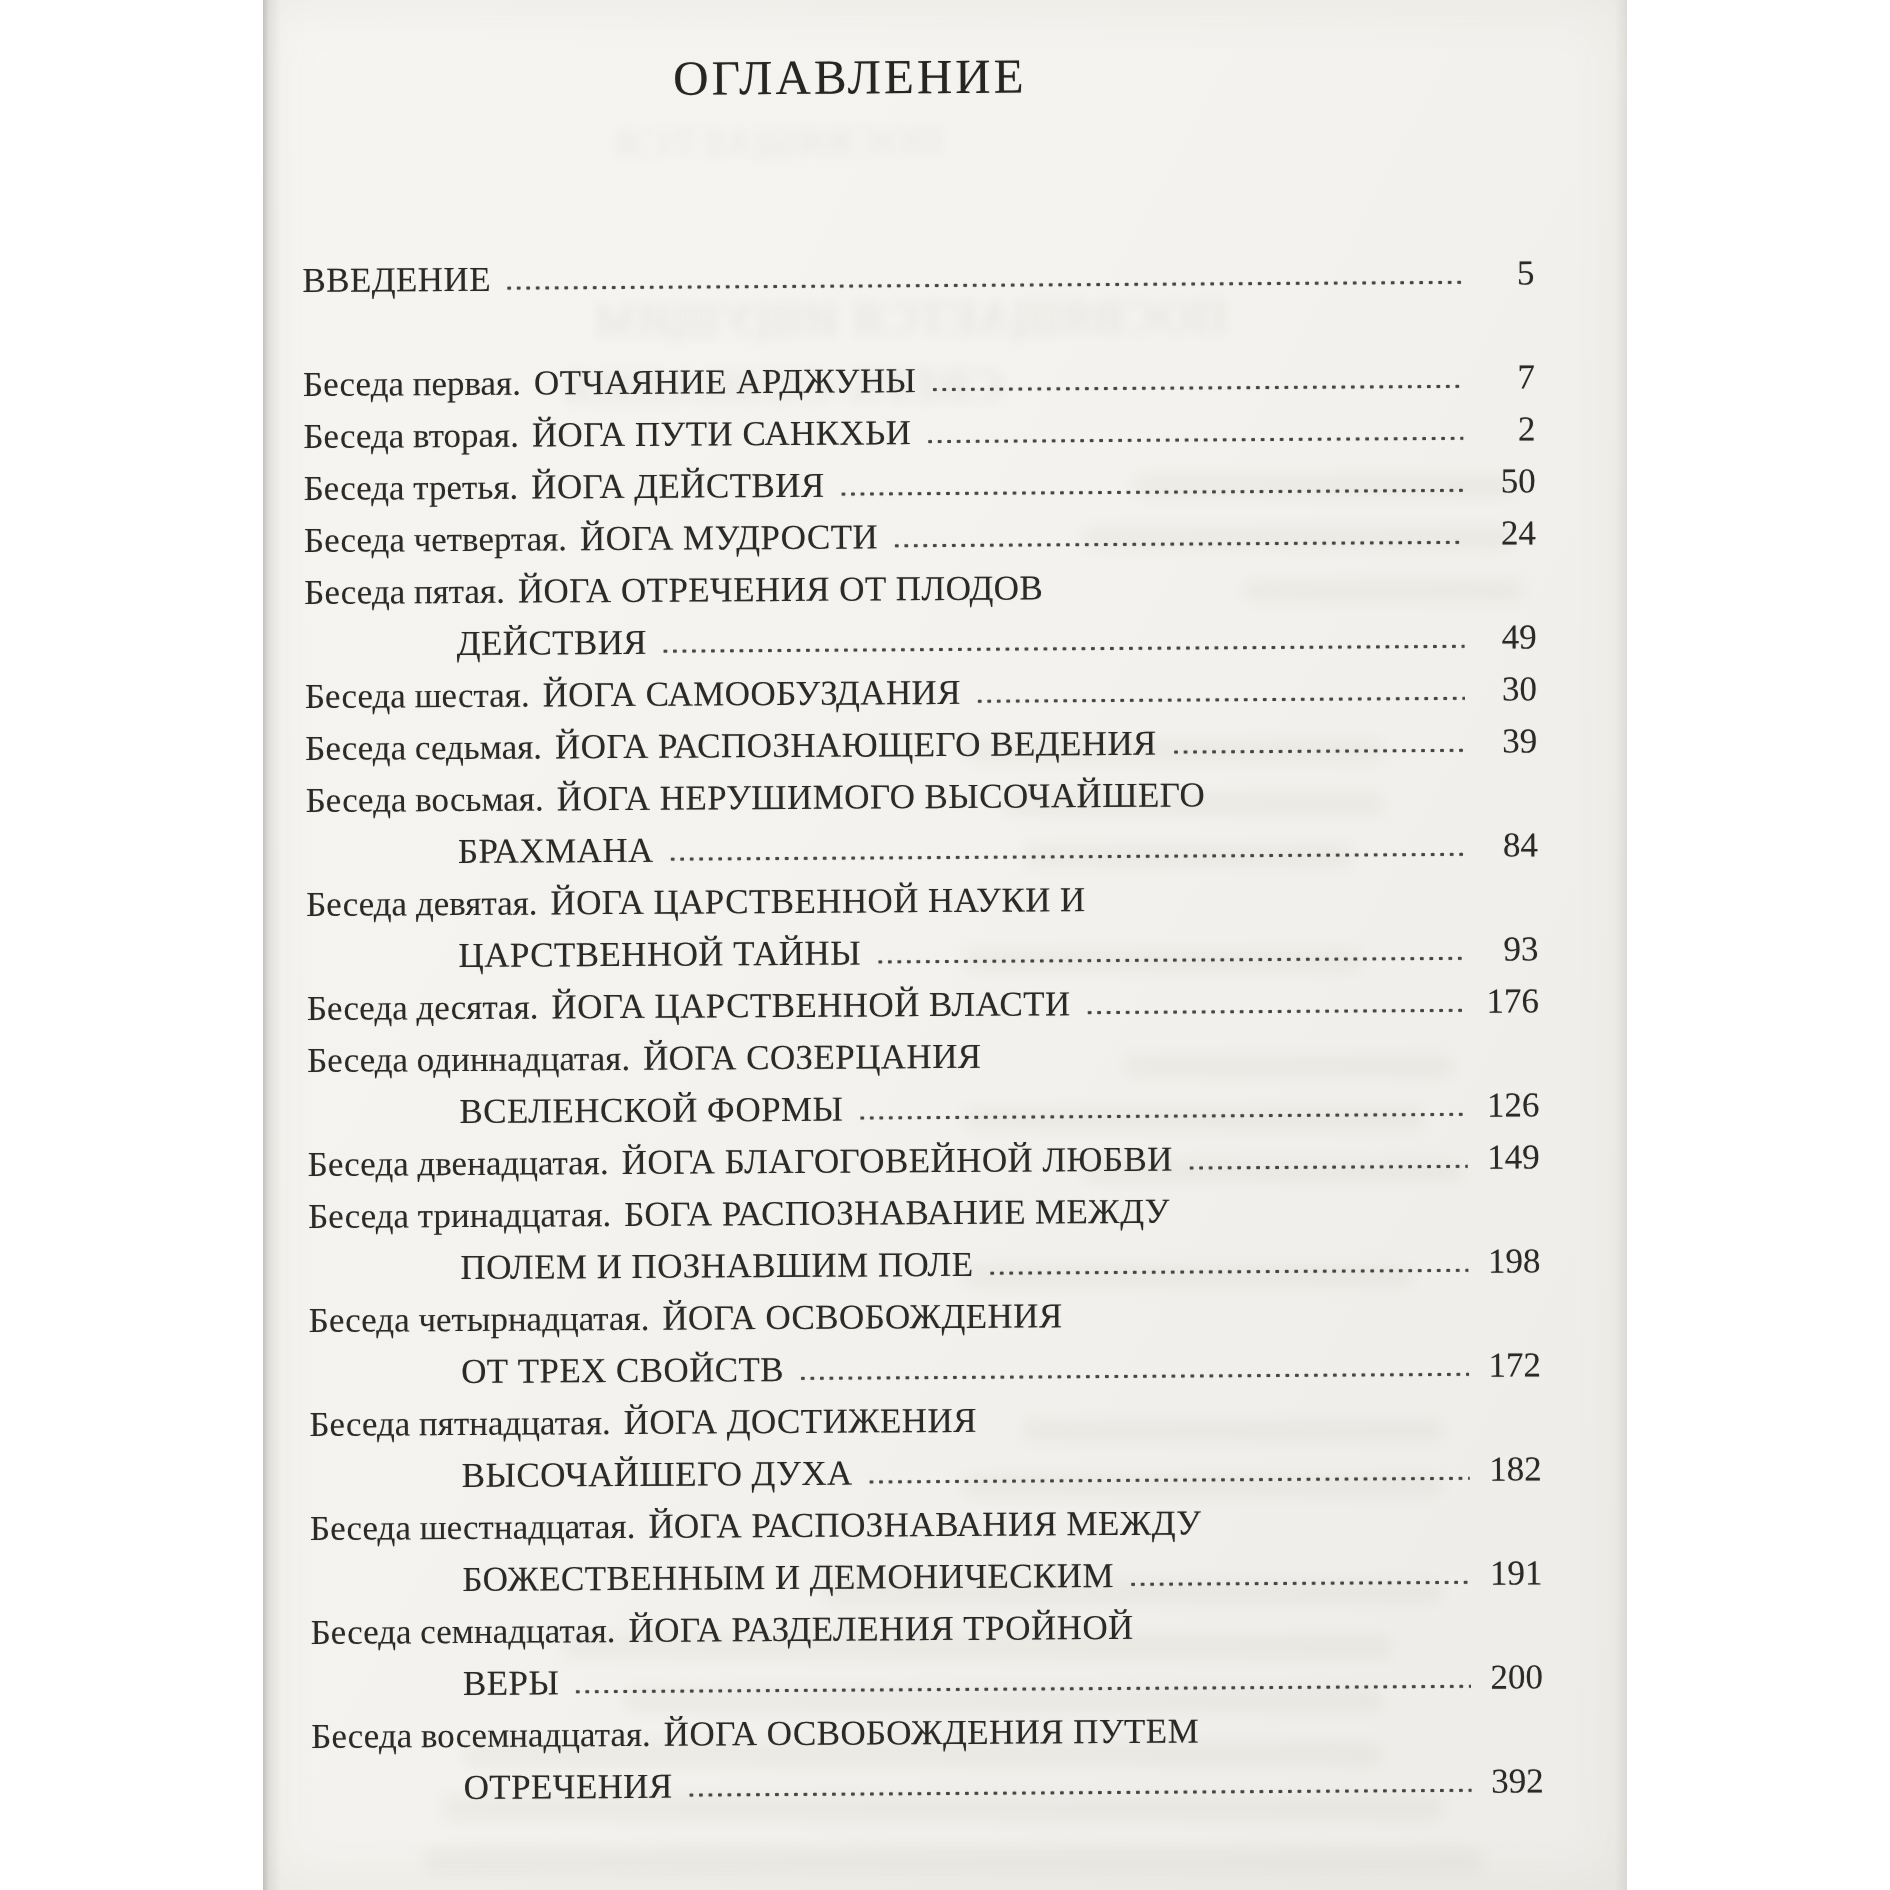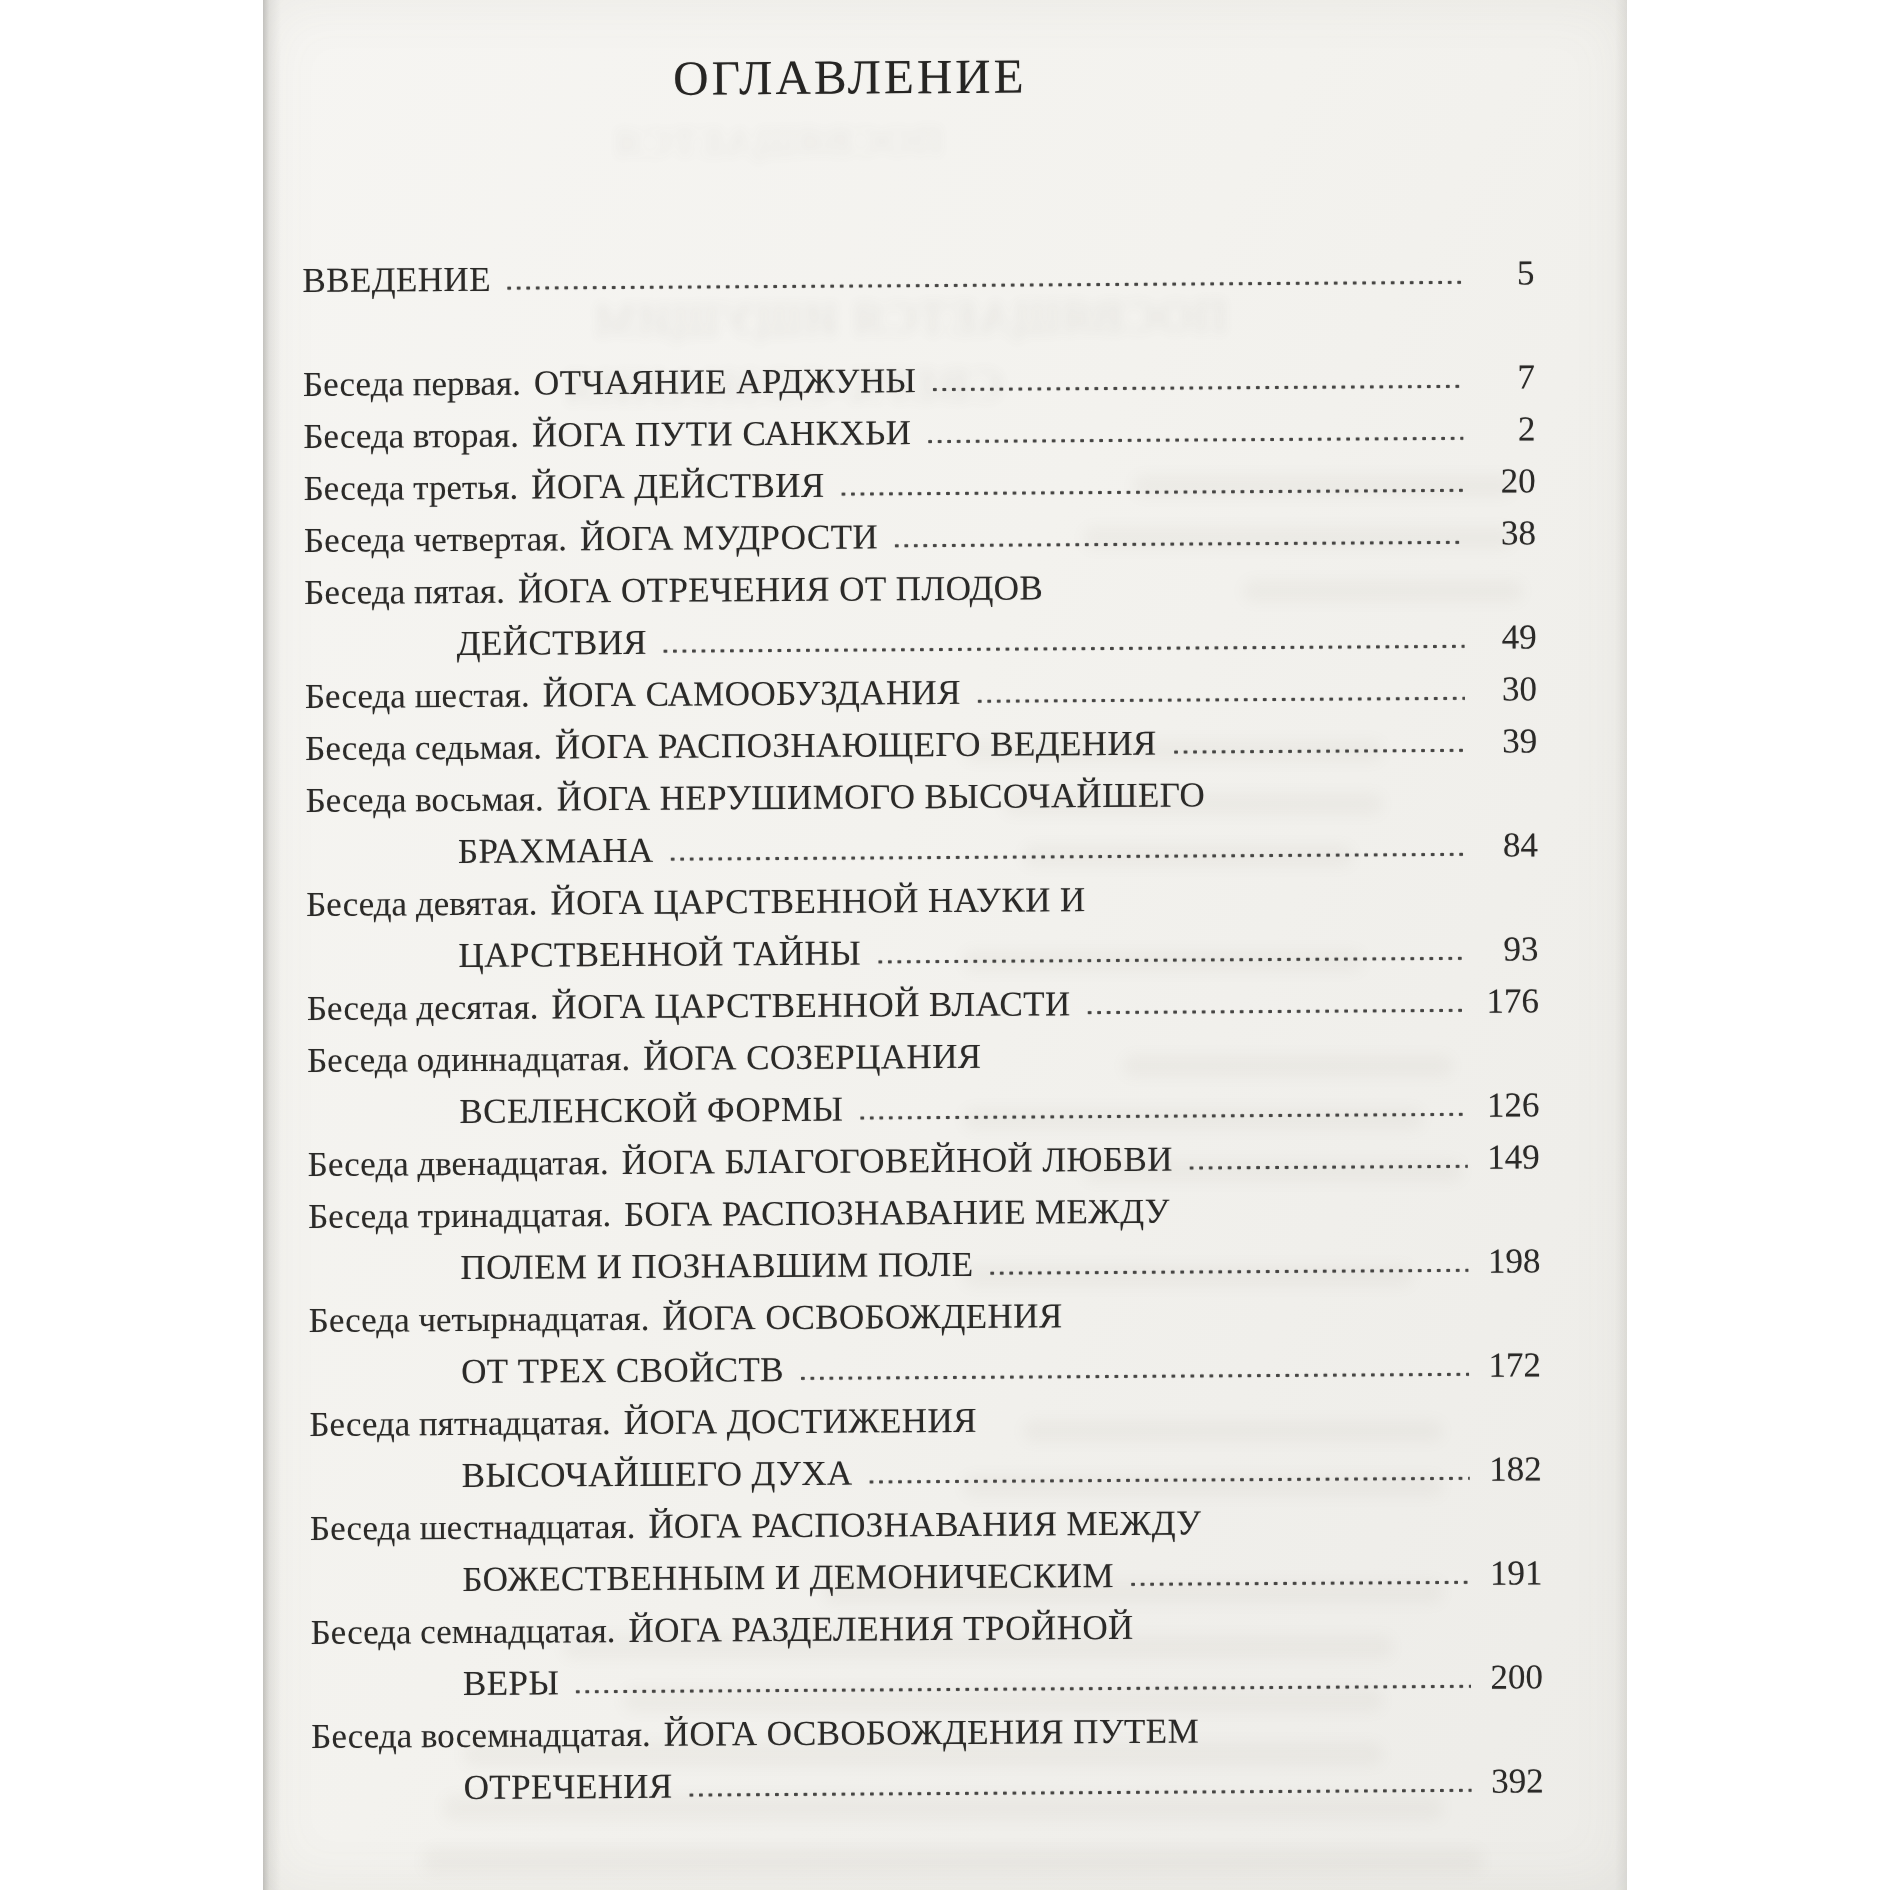--- a/index.html
+++ b/index.html
@@ -190,29 +190,29 @@
               <span class="caps">ЙОГА ПУТИ САНКХЬИ</span>
               <span class="leader"></span>
               <span class="pagenum">2</span>
             </div>
           </div>
           <div class="toc-entry">
             <div class="toc-line">
               <span class="prefix">Беседа третья.</span>
               <span class="caps">ЙОГА ДЕЙСТВИЯ</span>
               <span class="leader"></span>
-              <span class="pagenum">20</span>
+              <span class="pagenum">50</span>
             </div>
           </div>
           <div class="toc-entry">
             <div class="toc-line">
               <span class="prefix">Беседа четвертая.</span>
               <span class="caps">ЙОГА МУДРОСТИ</span>
               <span class="leader"></span>
-              <span class="pagenum">38</span>
+              <span class="pagenum">24</span>
             </div>
           </div>
           <div class="toc-entry">
             <div class="toc-line">
               <span class="prefix">Беседа пятая.</span>
               <span class="caps">ЙОГА ОТРЕЧЕНИЯ ОТ ПЛОДОВ</span>
             </div>
             <div class="toc-line">
               <span class="indent"></span>
               <span class="caps">ДЕЙСТВИЯ</span>

